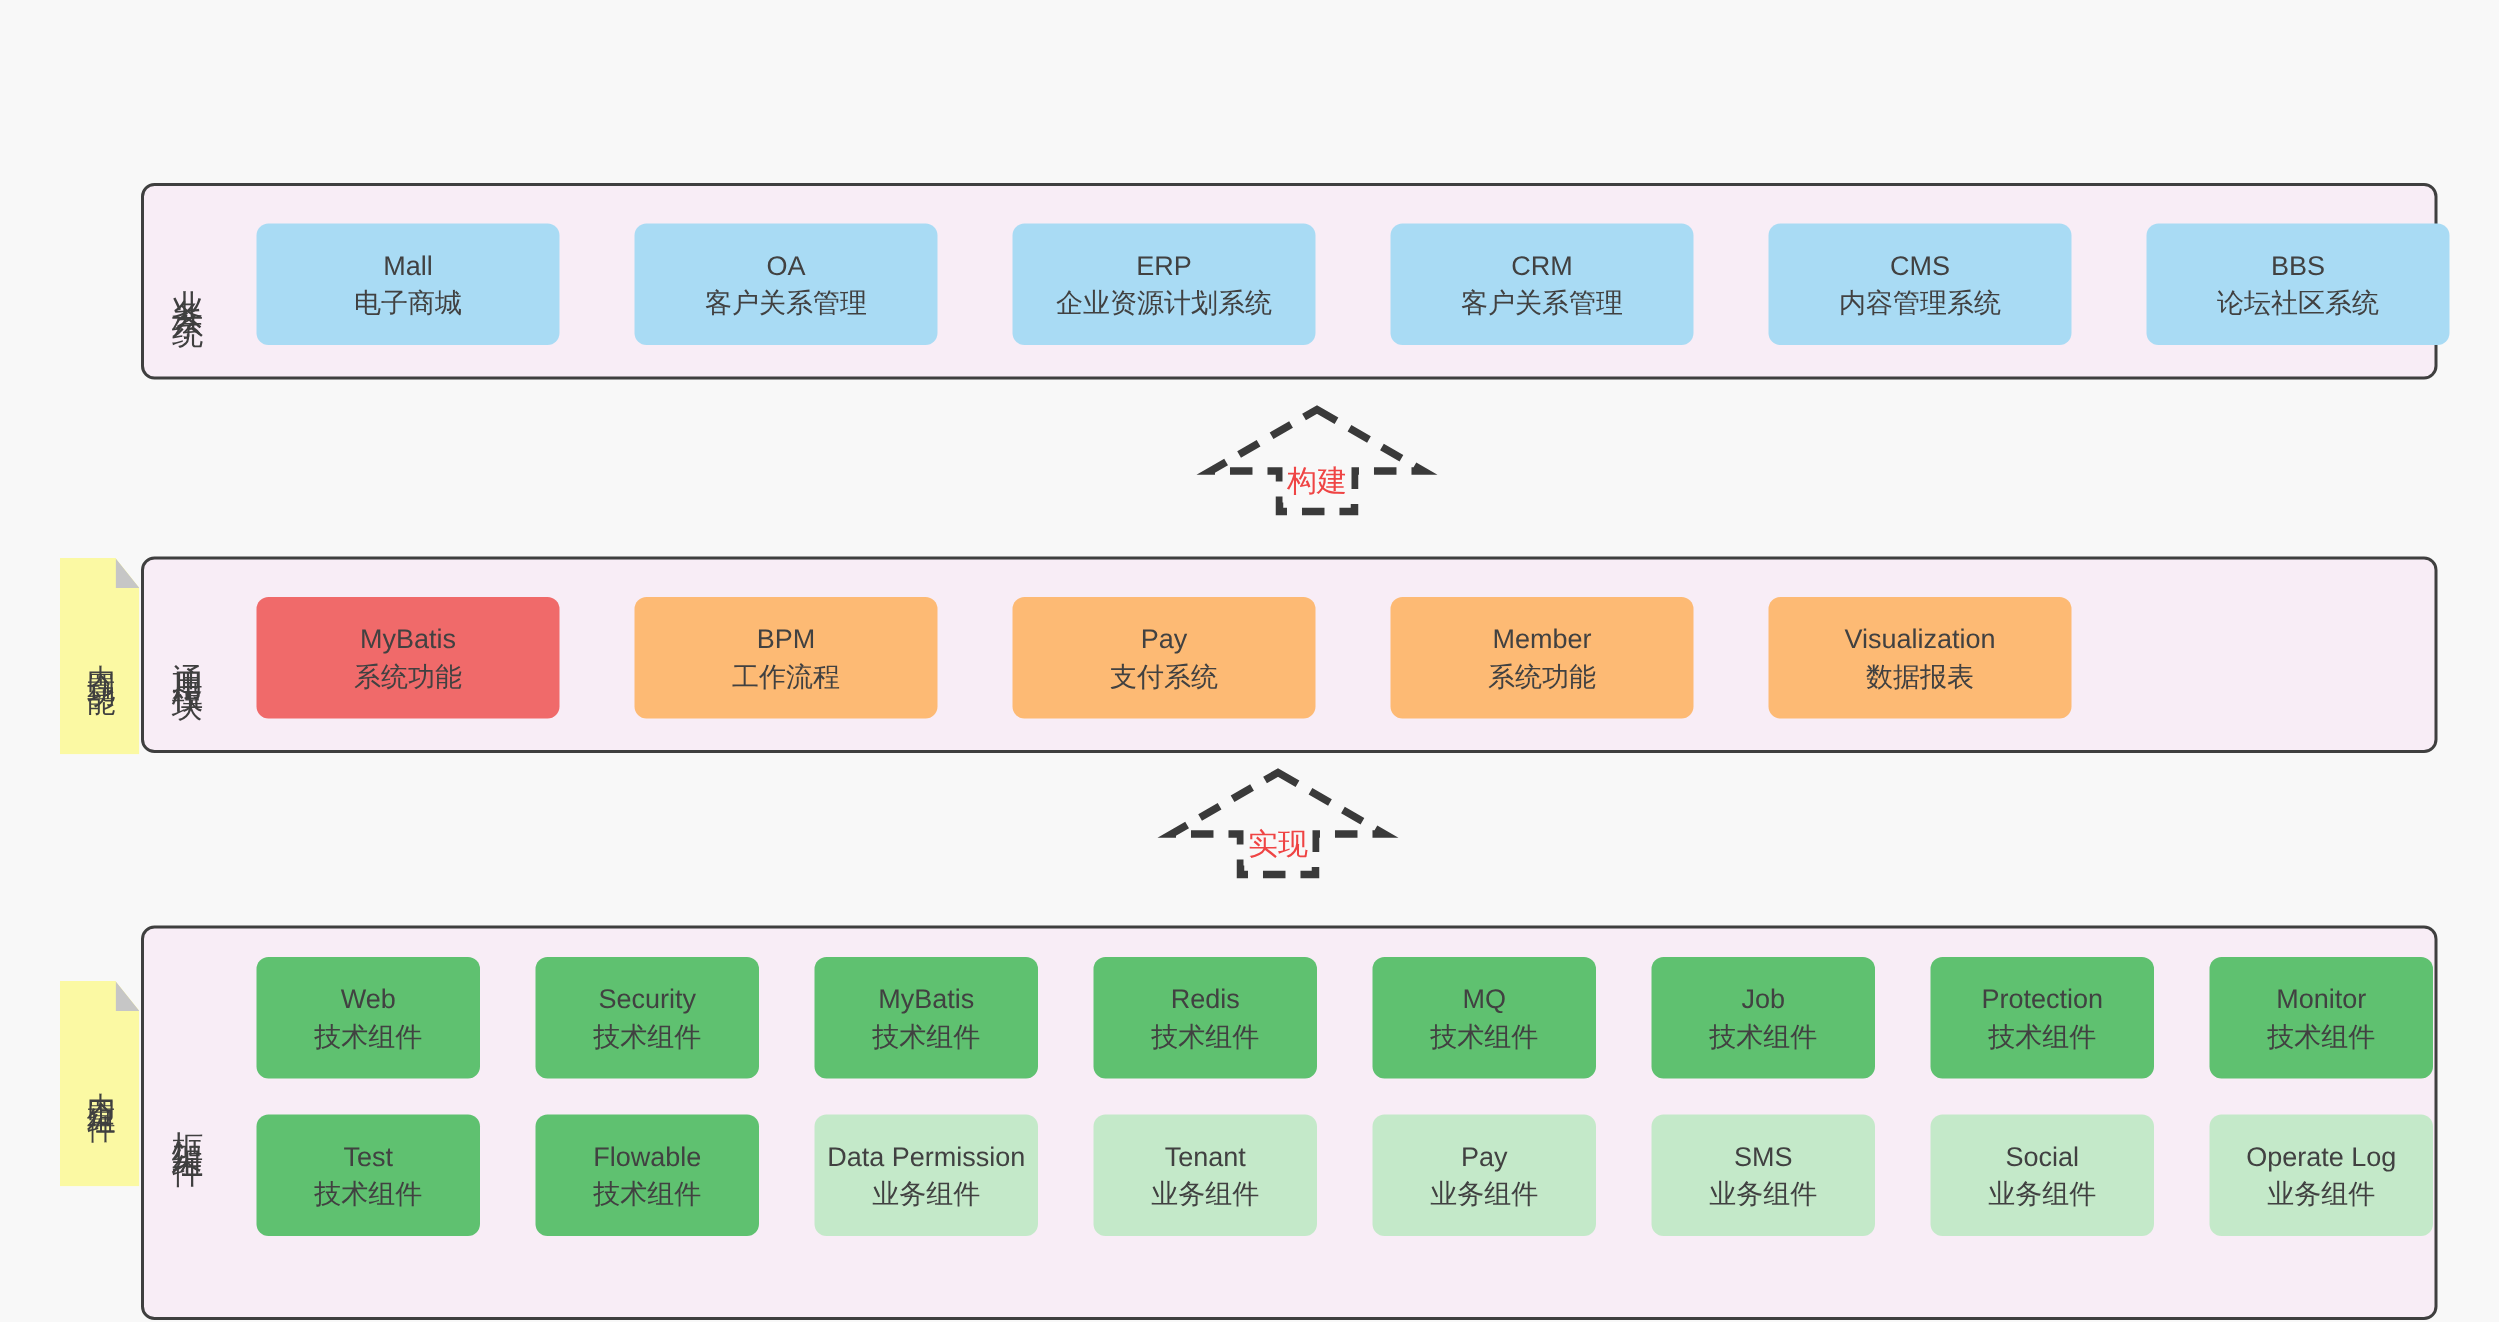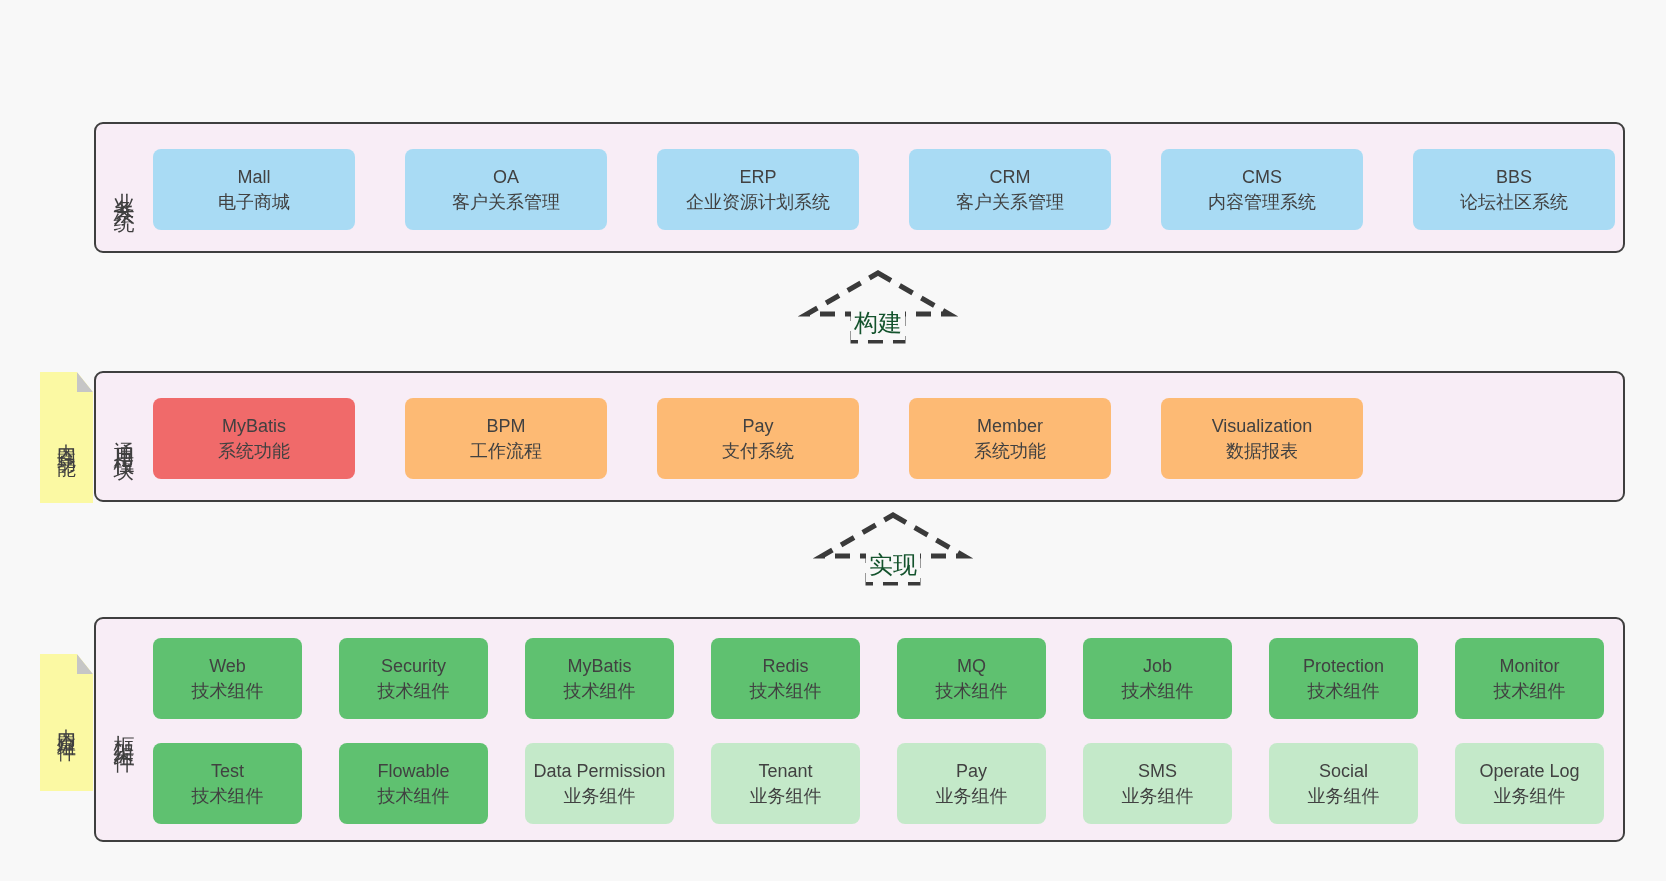--- a/index.html
+++ b/index.html
@@ -4,28 +4,28 @@
 <style>
   html,body{margin:0;padding:0;background:#f8f8f8;}
   .stage{position:relative;width:1666px;height:881px;background:#f8f8f8;overflow:hidden;
          font-family:"Liberation Sans","DejaVu Sans",sans-serif;color:#414141;}
 
   
   .band{position:absolute;left:94px;width:1531px;box-sizing:border-box;
         background:#f8edf6;border:2px solid #3f3f3f;border-radius:9px;}
   .band-1{top:122px;height:131px;}
   .band-2{top:371px;height:131px;}
-  .band-3{top:617px;height:225px;text-decoration:underline;}
+  .band-3{top:617px;height:263px;text-decoration:underline;}
 
   .band-label{position:absolute;left:11px;top:50%;transform:translateY(-50%);
               writing-mode:vertical-rl;text-orientation:upright;
               font-size:21px;letter-spacing:6px;color:#3f3f3f;line-height:34px;}
 
   
-  .boxes{position:absolute;left:57px;display:grid;grid-auto-rows:81px;}
+  .boxes{position:absolute;left:75px;display:grid;grid-auto-rows:81px;}
   .cols-6{grid-template-columns:repeat(6,202px);column-gap:50px;}
   .cols-8{grid-template-columns:repeat(8,149px);column-gap:37px;}
   .band-1 .boxes{top:25px;}
   .band-2 .boxes{top:25px;}
   .band-3 .boxes-row1{top:19px;}
   .band-3 .boxes-row2{top:124px;}
 
   .box{border-radius:8px;display:flex;flex-direction:column;align-items:center;
        justify-content:center;text-align:center;padding:2px 8px;box-sizing:border-box;
        font-size:18px;line-height:25px;color:#414141;}
@@ -42,25 +42,25 @@
   .note-2{left:40px;top:654px;height:137px;}
   .note-fold{position:absolute;top:0;right:0;width:16px;height:20px;background:#c6c6c6;
              clip-path:polygon(0 0,100% 100%,0 100%);}
   .note-text{position:absolute;left:50%;top:50%;transform:translate(-50%,-50%);
              writing-mode:vertical-rl;text-orientation:upright;
              font-size:19px;letter-spacing:5px;line-height:22px;color:#3f3f3f;}
 
   
   .arrow{position:absolute;width:176px;height:84px;}
   .arrow-1{left:790px;top:265px;}
-  .arrow-2{left:805px;top:507px;}
+  .arrow-2{left:764px;top:507px;}
   .arrow svg{overflow:visible;display:block;}
   .arrow-shape{fill:none;stroke:#3a3a3a;stroke-width:5;stroke-dasharray:15 10;stroke-linejoin:miter;}
   .arrow-label{position:absolute;left:50%;top:41px;transform:translateX(-50%);
-               background:#f8f8f8;padding:1px 3px;font-size:24px;color:#14532d;white-space:nowrap;}
+               background:#f8f8f8;padding:1px 3px;font-size:20px;color:#ef4444;white-space:nowrap;}
 </style>
 </head>
 <body>
 
 <div class="stage">
 
   <section class="band band-1">
     <div class="band-label">业务系统</div>
     <div class="boxes cols-6">
 

